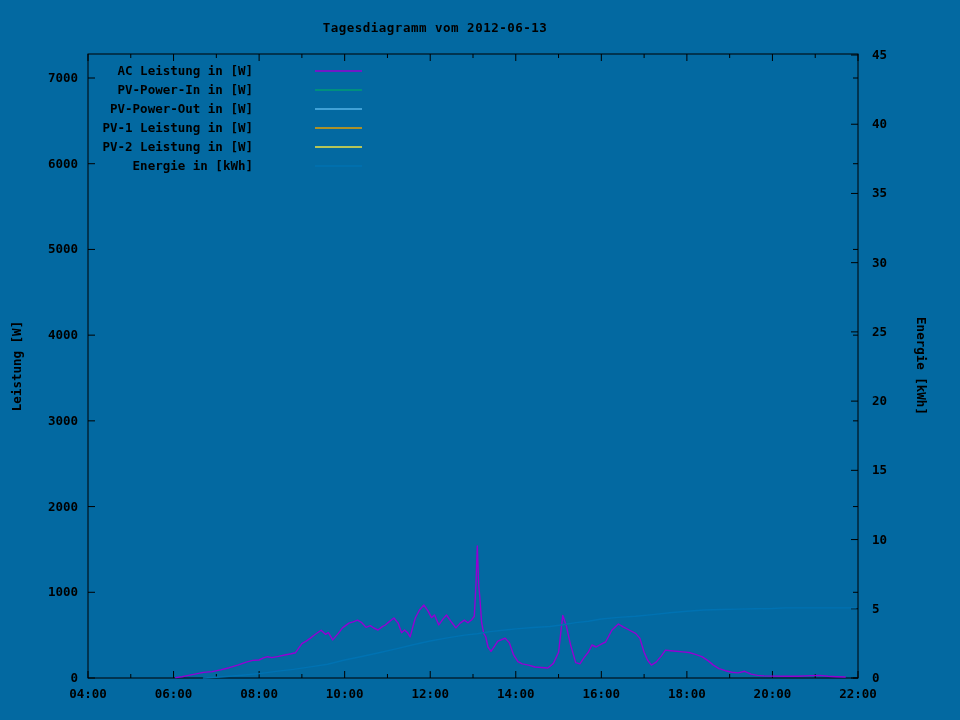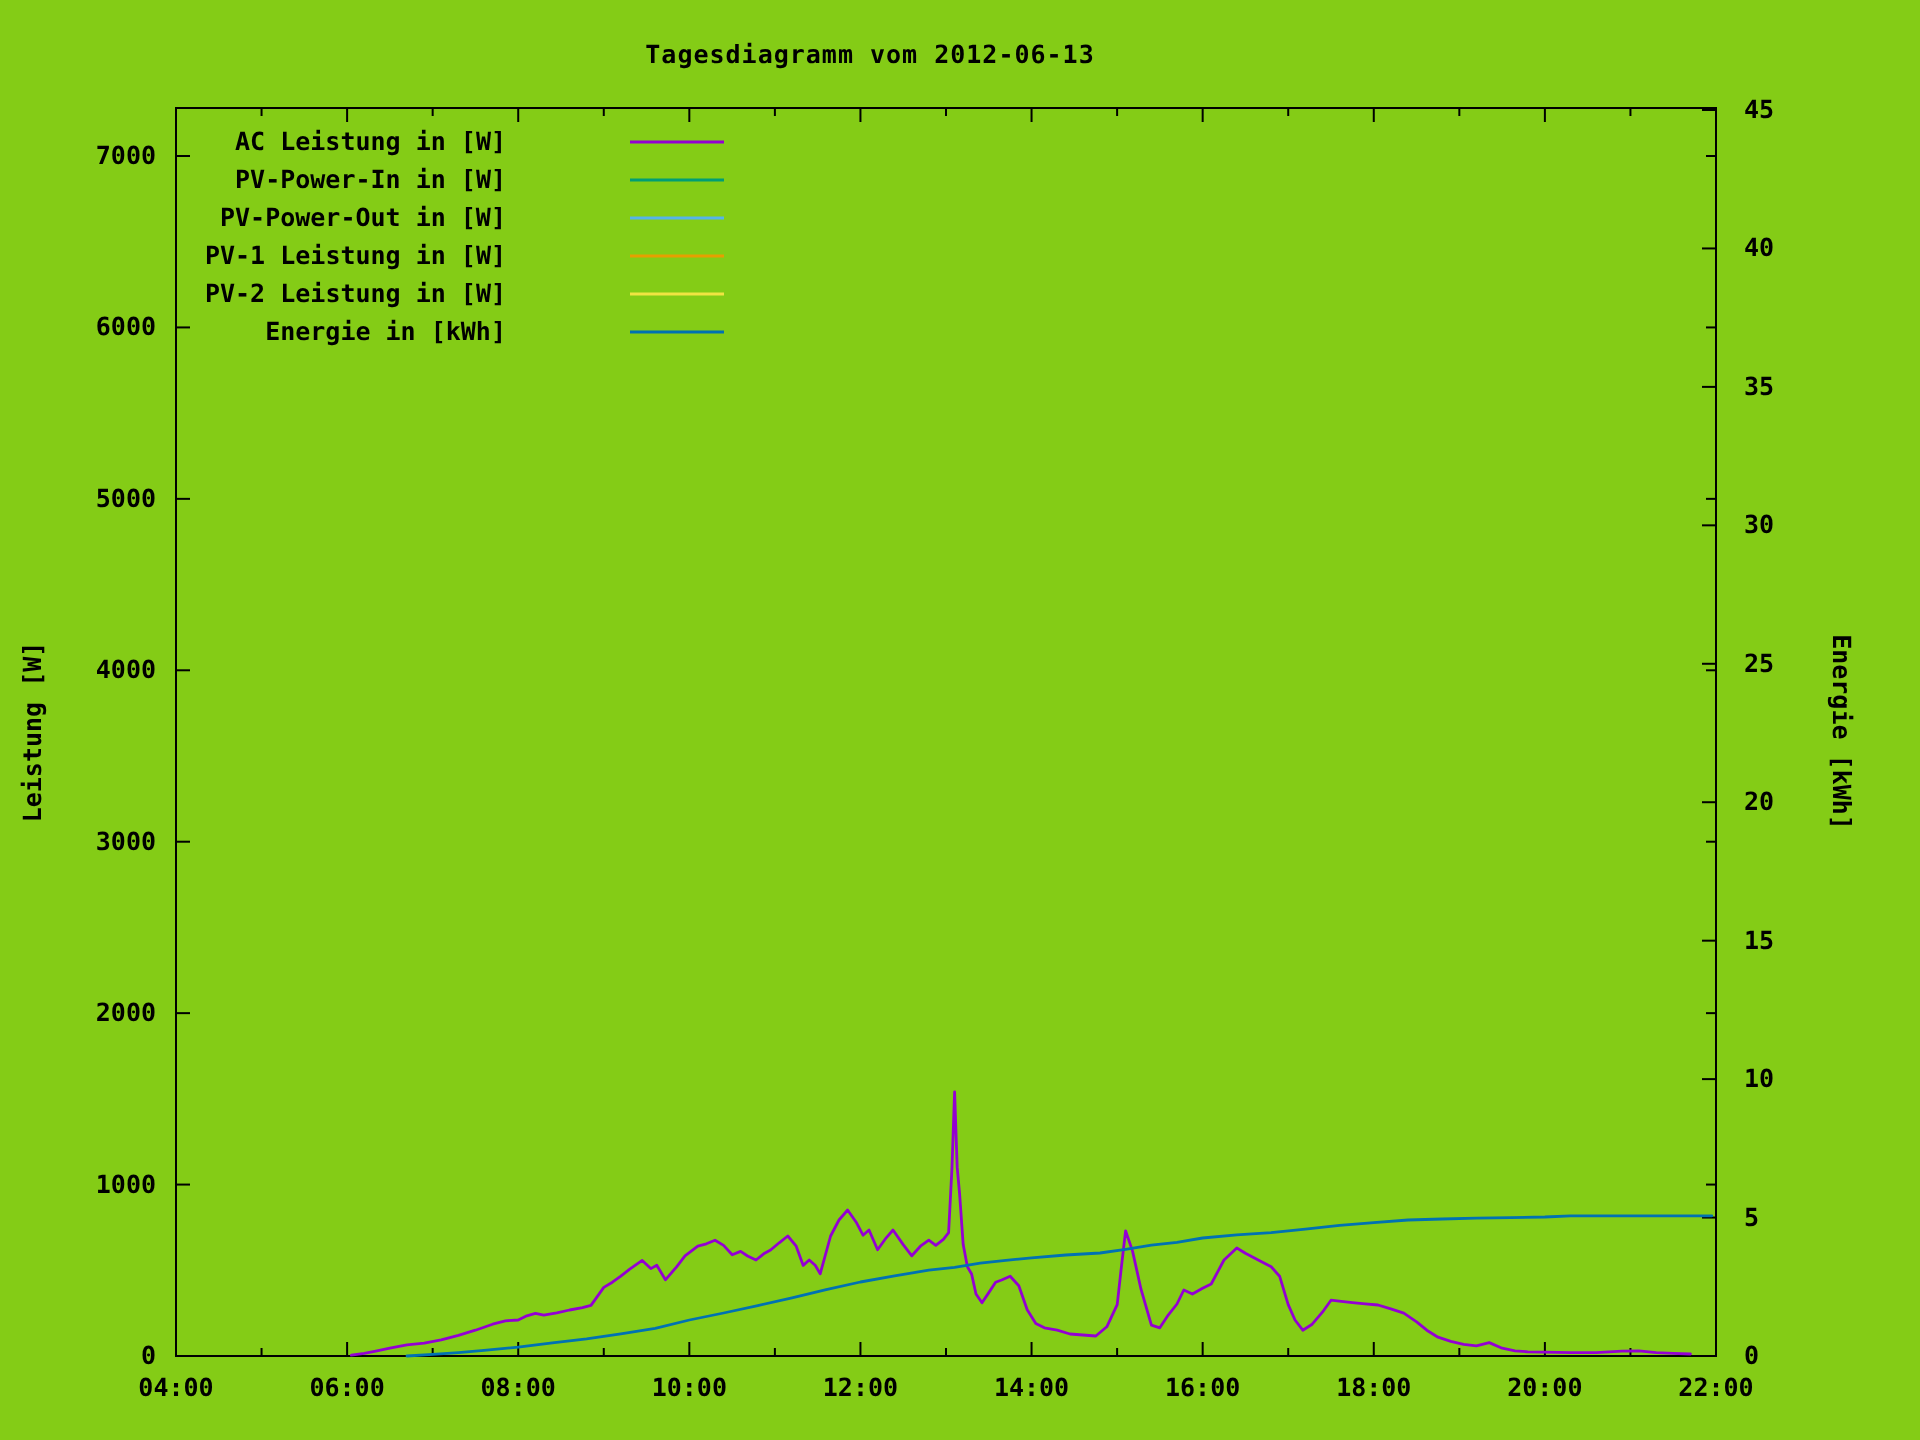--- a/index.html
+++ b/index.html
@@ -1,17 +1,17 @@
 <!DOCTYPE html>
 <html><head>
 <meta charset="utf-8">
 <style>
   html,body{margin:0;padding:0;background:#fff;}
   .chart-root{
-    position:relative;width:960px;height:720px;background:#84cc16;overflow:hidden;
+    position:relative;width:960px;height:720px;background:#0369a1;overflow:hidden;
     font-family:"DejaVu Sans Mono","Liberation Mono",monospace;font-weight:bold;color:#000;text-align:center;
   }
   .chart-title{
     position:absolute;left:435px;top:27px;transform:translate(-50%,-50%);
     font-size:12.5px;letter-spacing:0.5px;white-space:nowrap;
   }
   .axis-label{position:absolute;font-size:12.5px;white-space:nowrap;}
   .axis-label.left{left:16px;top:366px;transform:translate(-50%,-50%) rotate(-90deg);}
   .axis-label.right{left:921px;top:366px;transform:translate(-50%,-50%) rotate(90deg);}
   svg{position:absolute;left:0;top:0;}

